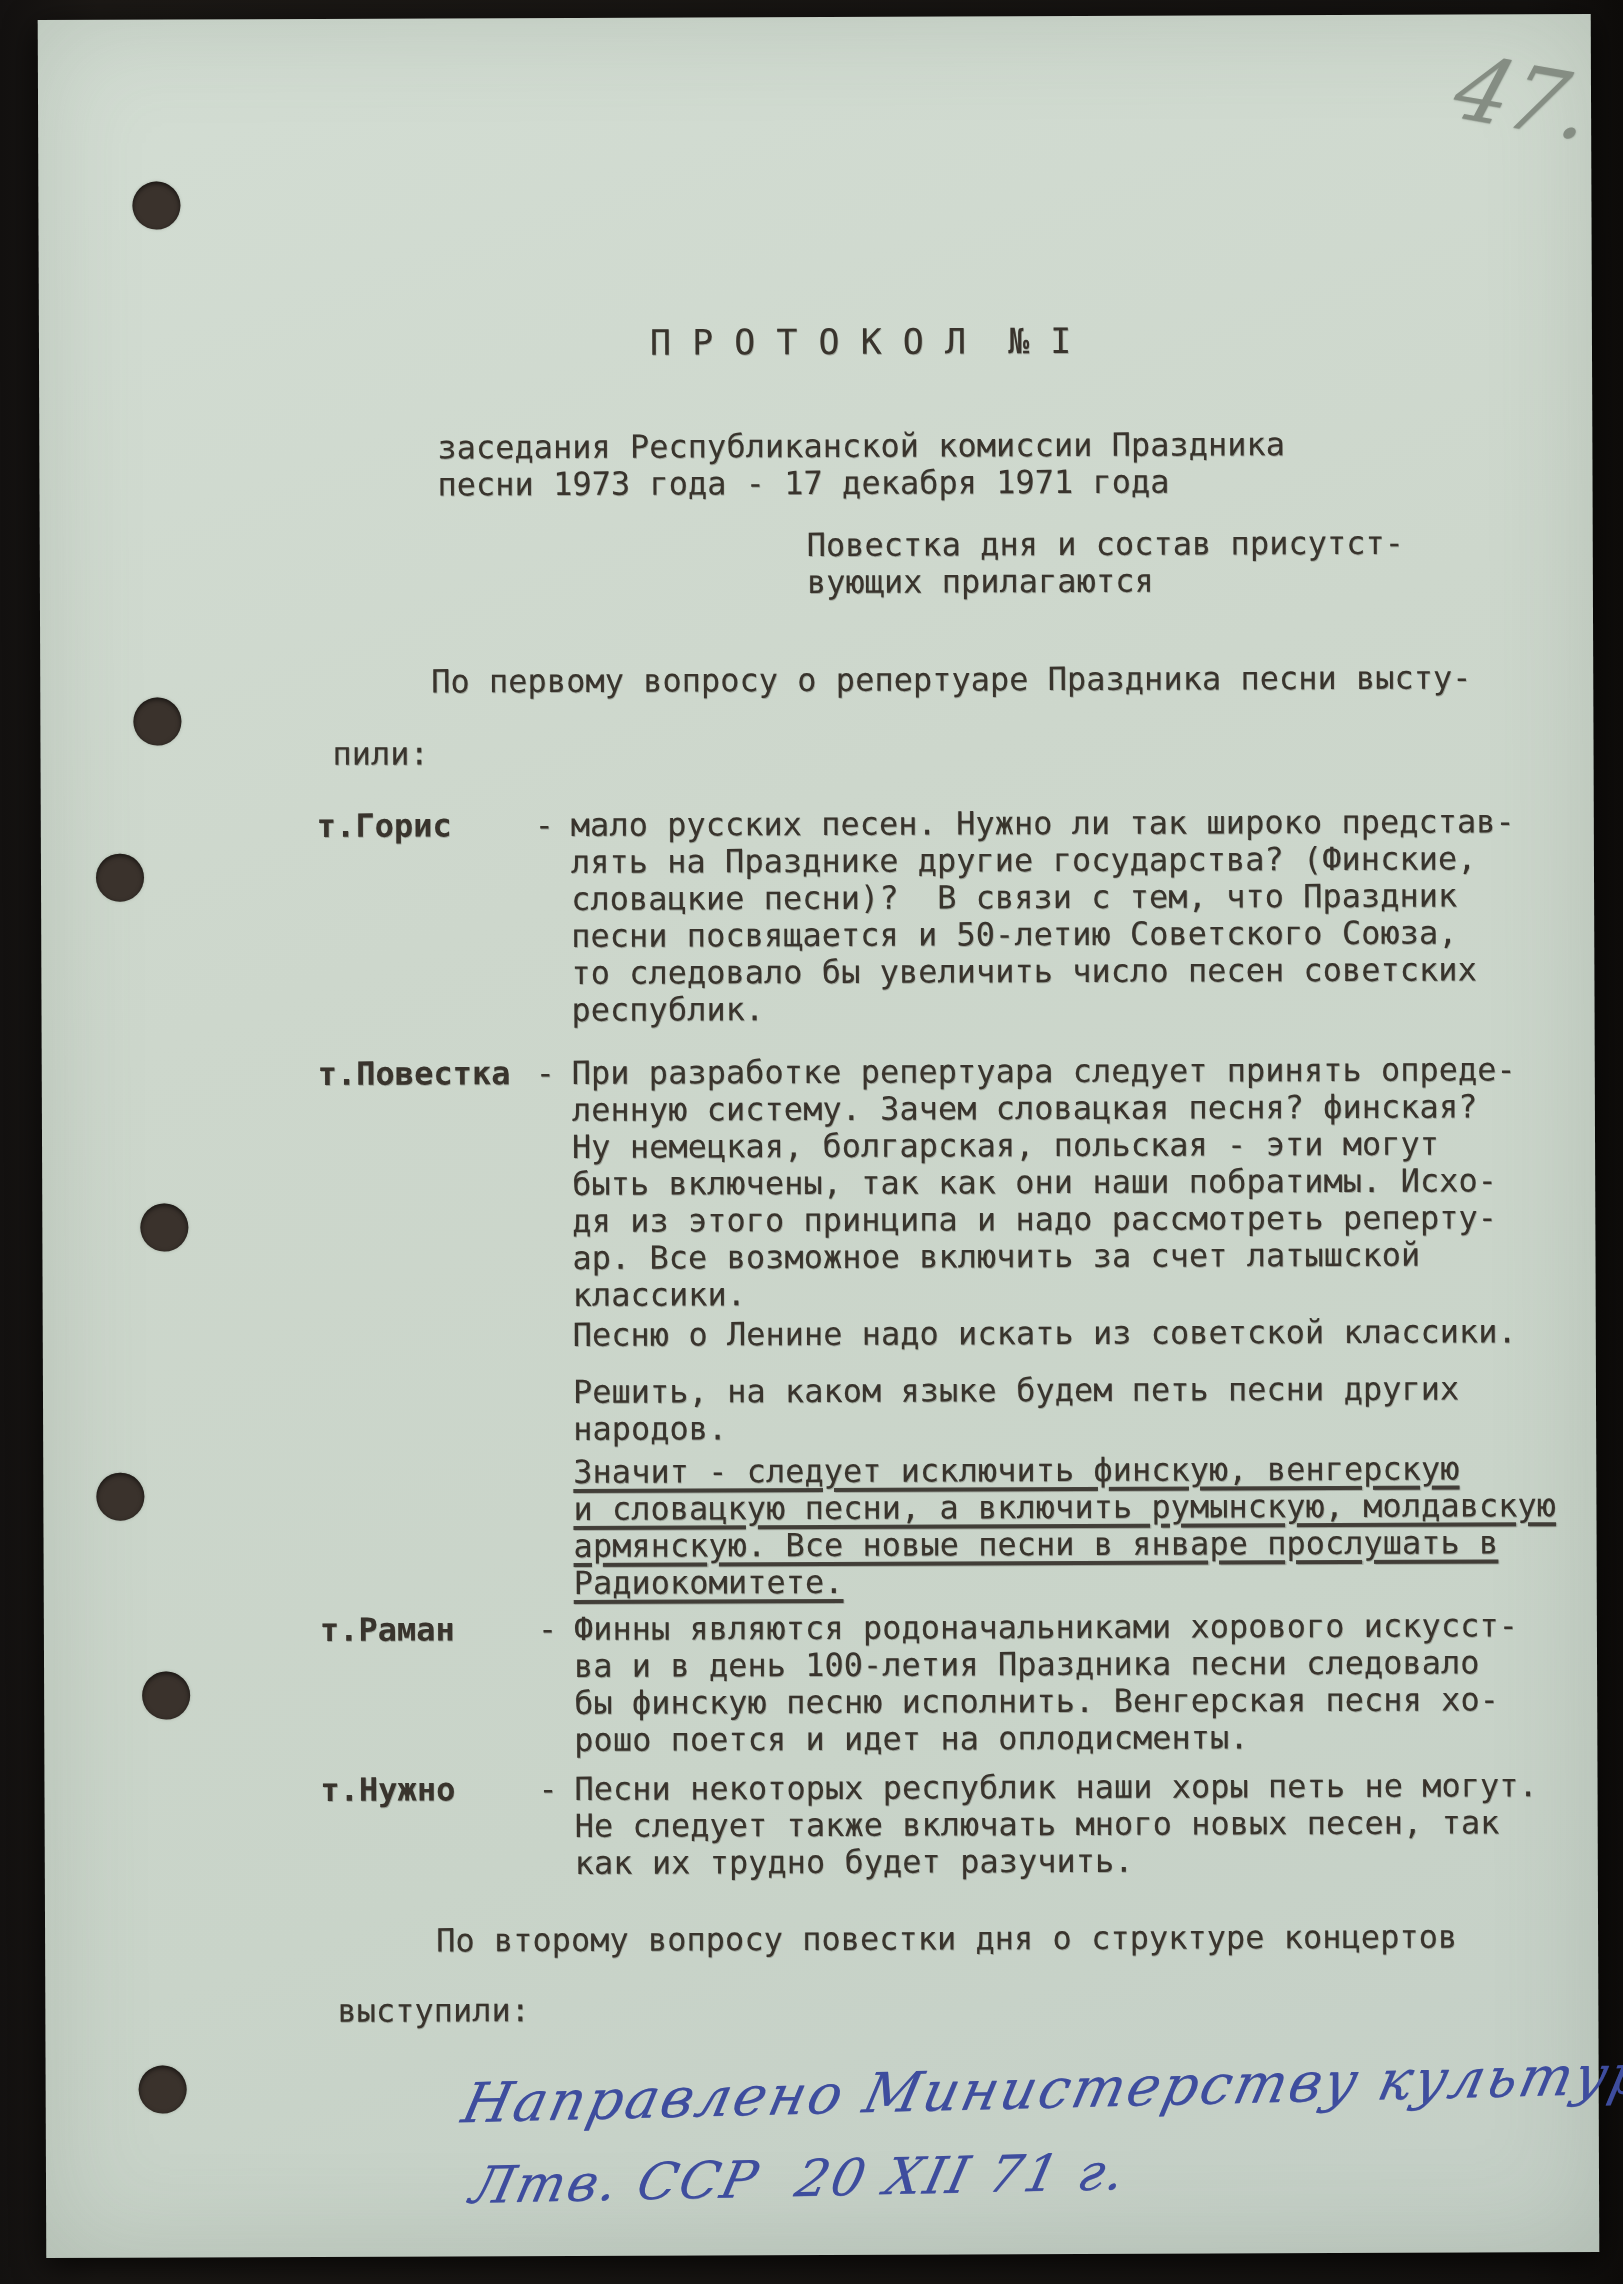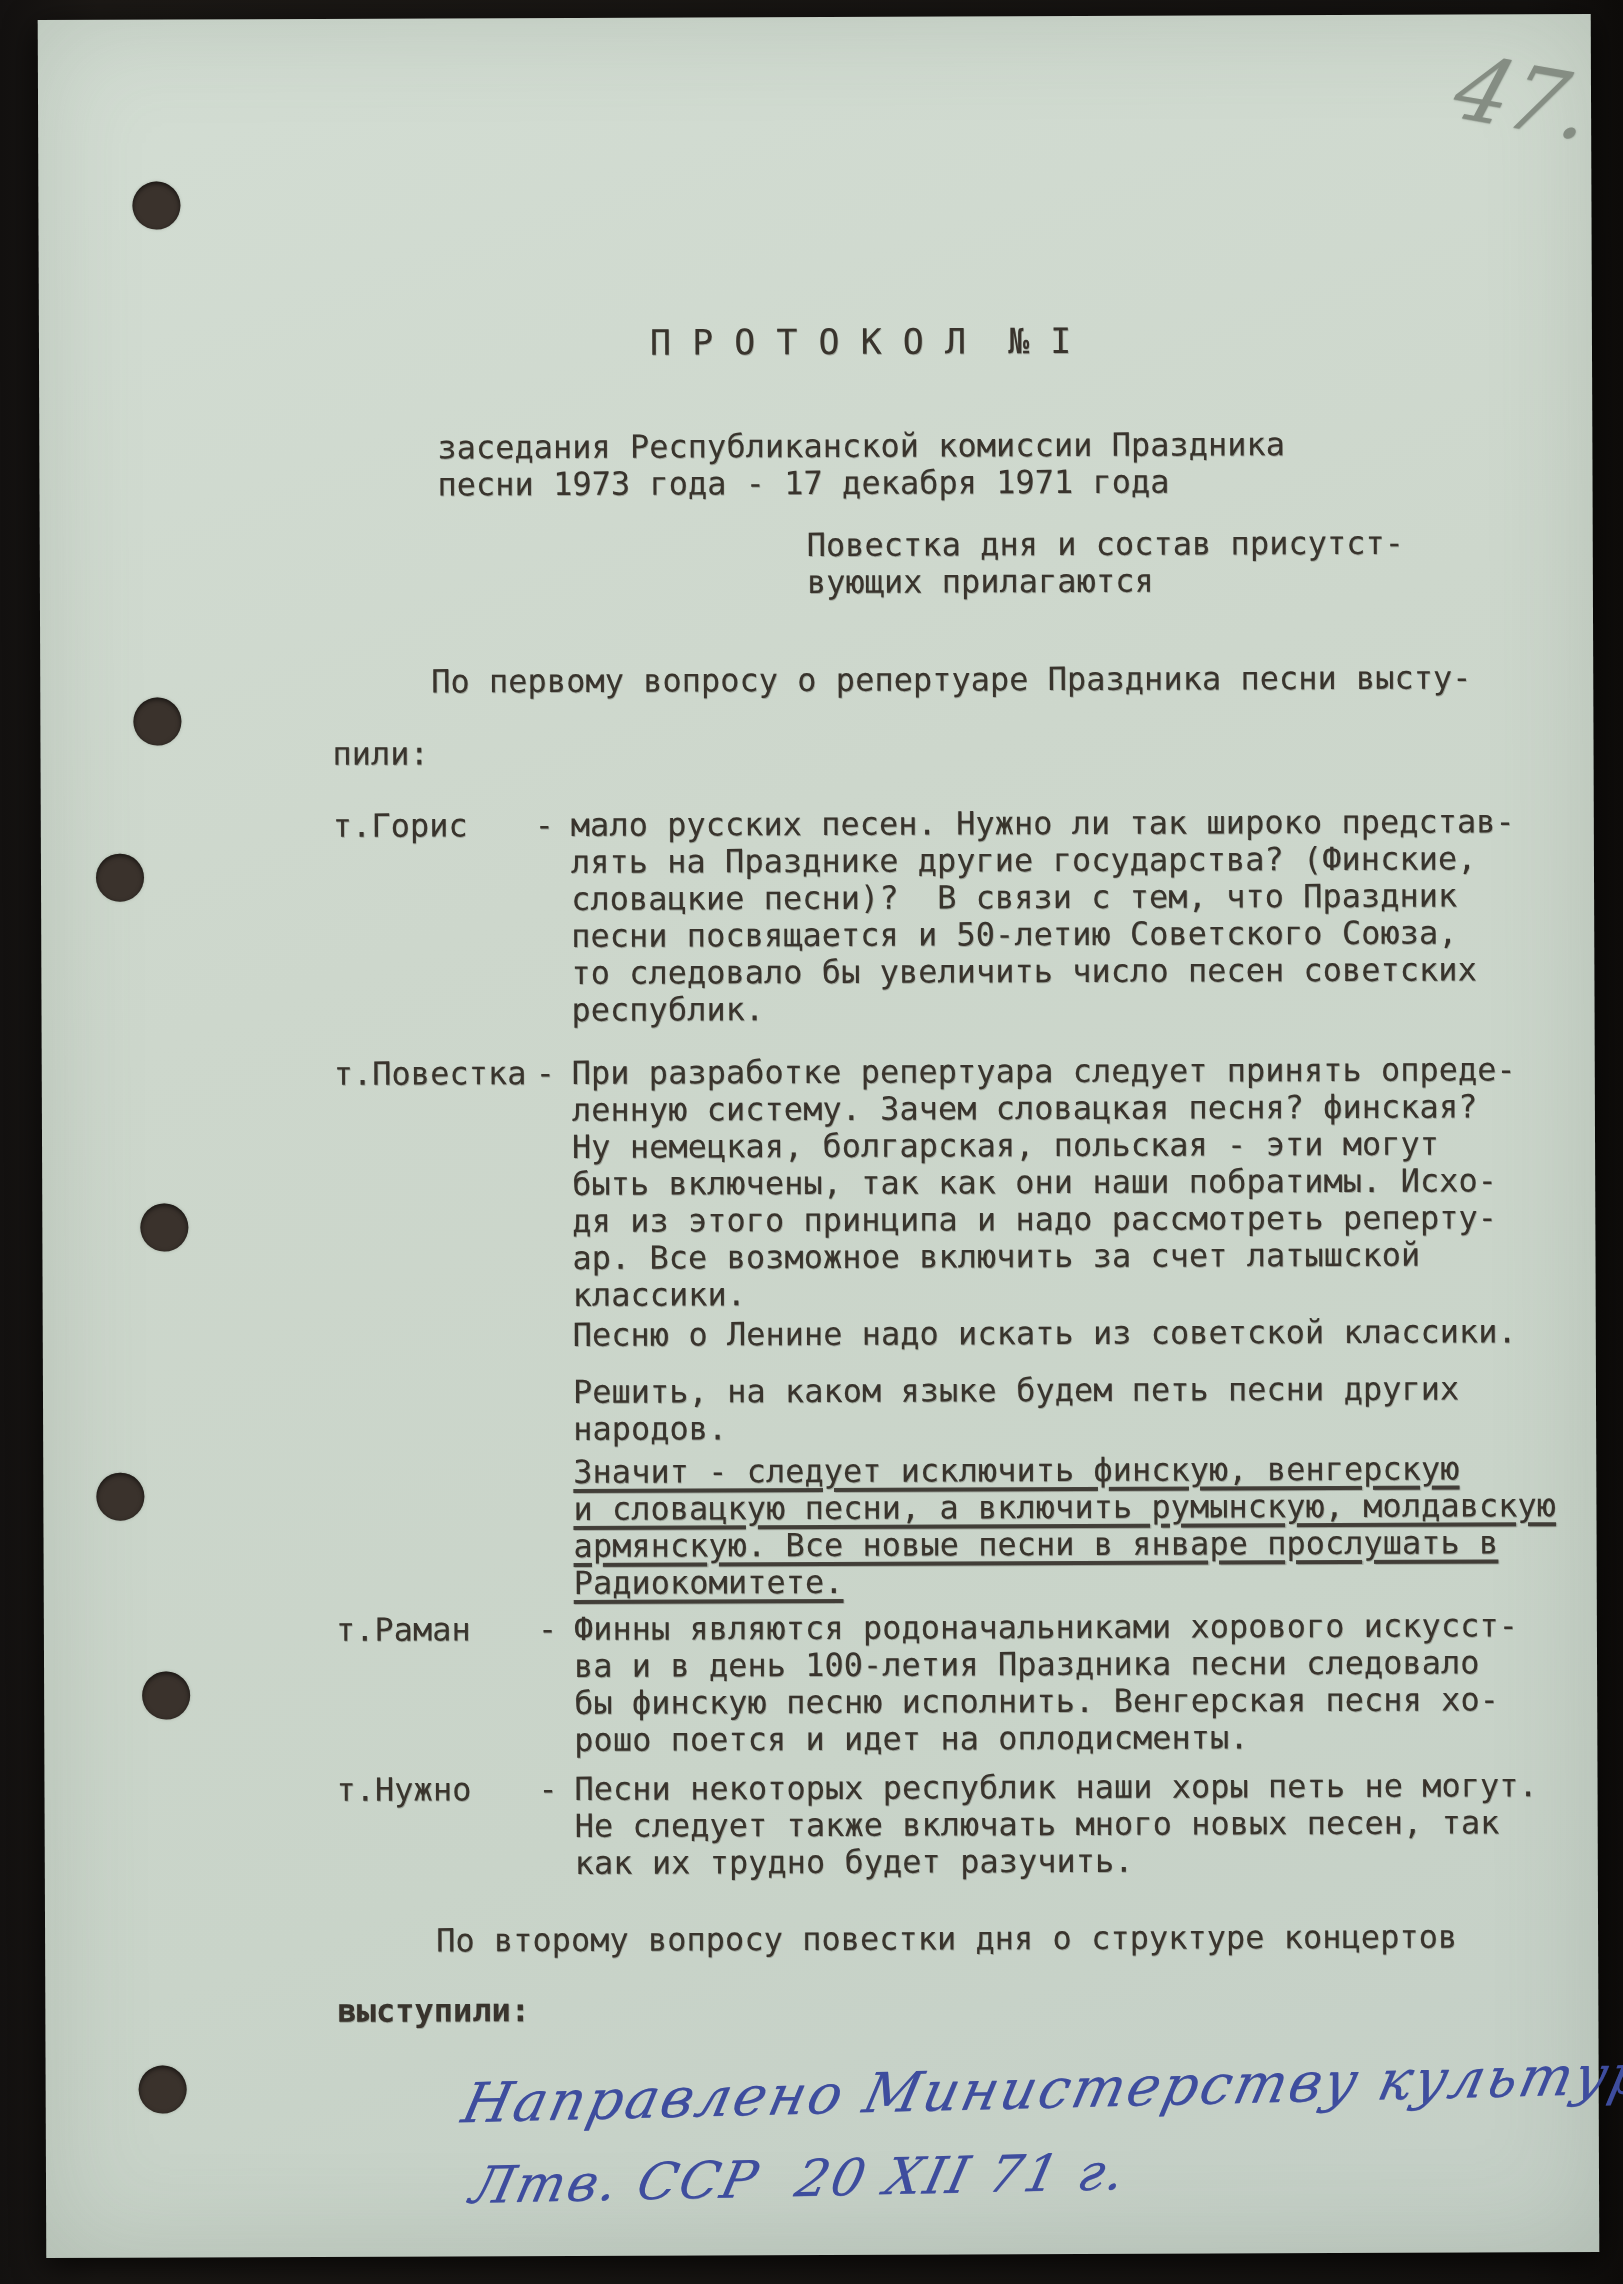--- a/index.html
+++ b/index.html
@@ -47,38 +47,38 @@
     text-shadow: 0.6px 1px 0 rgba(57,52,45,0.30), -0.3px 0 0 rgba(57,52,45,0.18);
   }
   .title {
     left: 611px; top: 307px;
     font-size: 35px;
   }
   .subtitle  { left: 398px;  top: 411px; }
   .agenda    { left: 767px; top: 510px; }
   .intro1a   { left: 391px;  top: 645px; }
   .intro1b   { left: 292px;  top: 717px; text-align: center; }
-  .sp-name   { left: 292px; }
+  .sp-name   { left: 276px; font-weight: bold; }
   .sp-dash   { left: 494px; }
   .sp-lines  { left: 530px; }
   .s1 { top: 789px; }
   .s2 { top: 1037px; }
   .s3 { top: 1593px; }
   .s4 { top: 1753px; }
   .lenin      { left: 530px; top: 1299px; }
   .decide     { left: 530px; top: 1356px; }
   .resolution { left: 530px; top: 1436px; }
   .underlined {
     text-decoration: underline;
     text-decoration-thickness: 3.9px;
     text-underline-offset: 5.8px;
     text-decoration-color: rgba(55,50,44,0.88);
   }
   .intro2a { left: 391px; top: 1904px; }
-  .intro2b { left: 292px; top: 1974px; font-weight: bold; }
+  .intro2b { left: 292px; top: 1974px; }
 
   .hw {
     position: absolute;
     font-family: "DejaVu Serif", "Liberation Serif", serif;
     font-style: italic;
     color: #3e4d9e;
     white-space: pre;
     letter-spacing: 2.6px;
     text-shadow: 0.3px 0.3px 0 rgba(62,77,158,0.55);
   }

